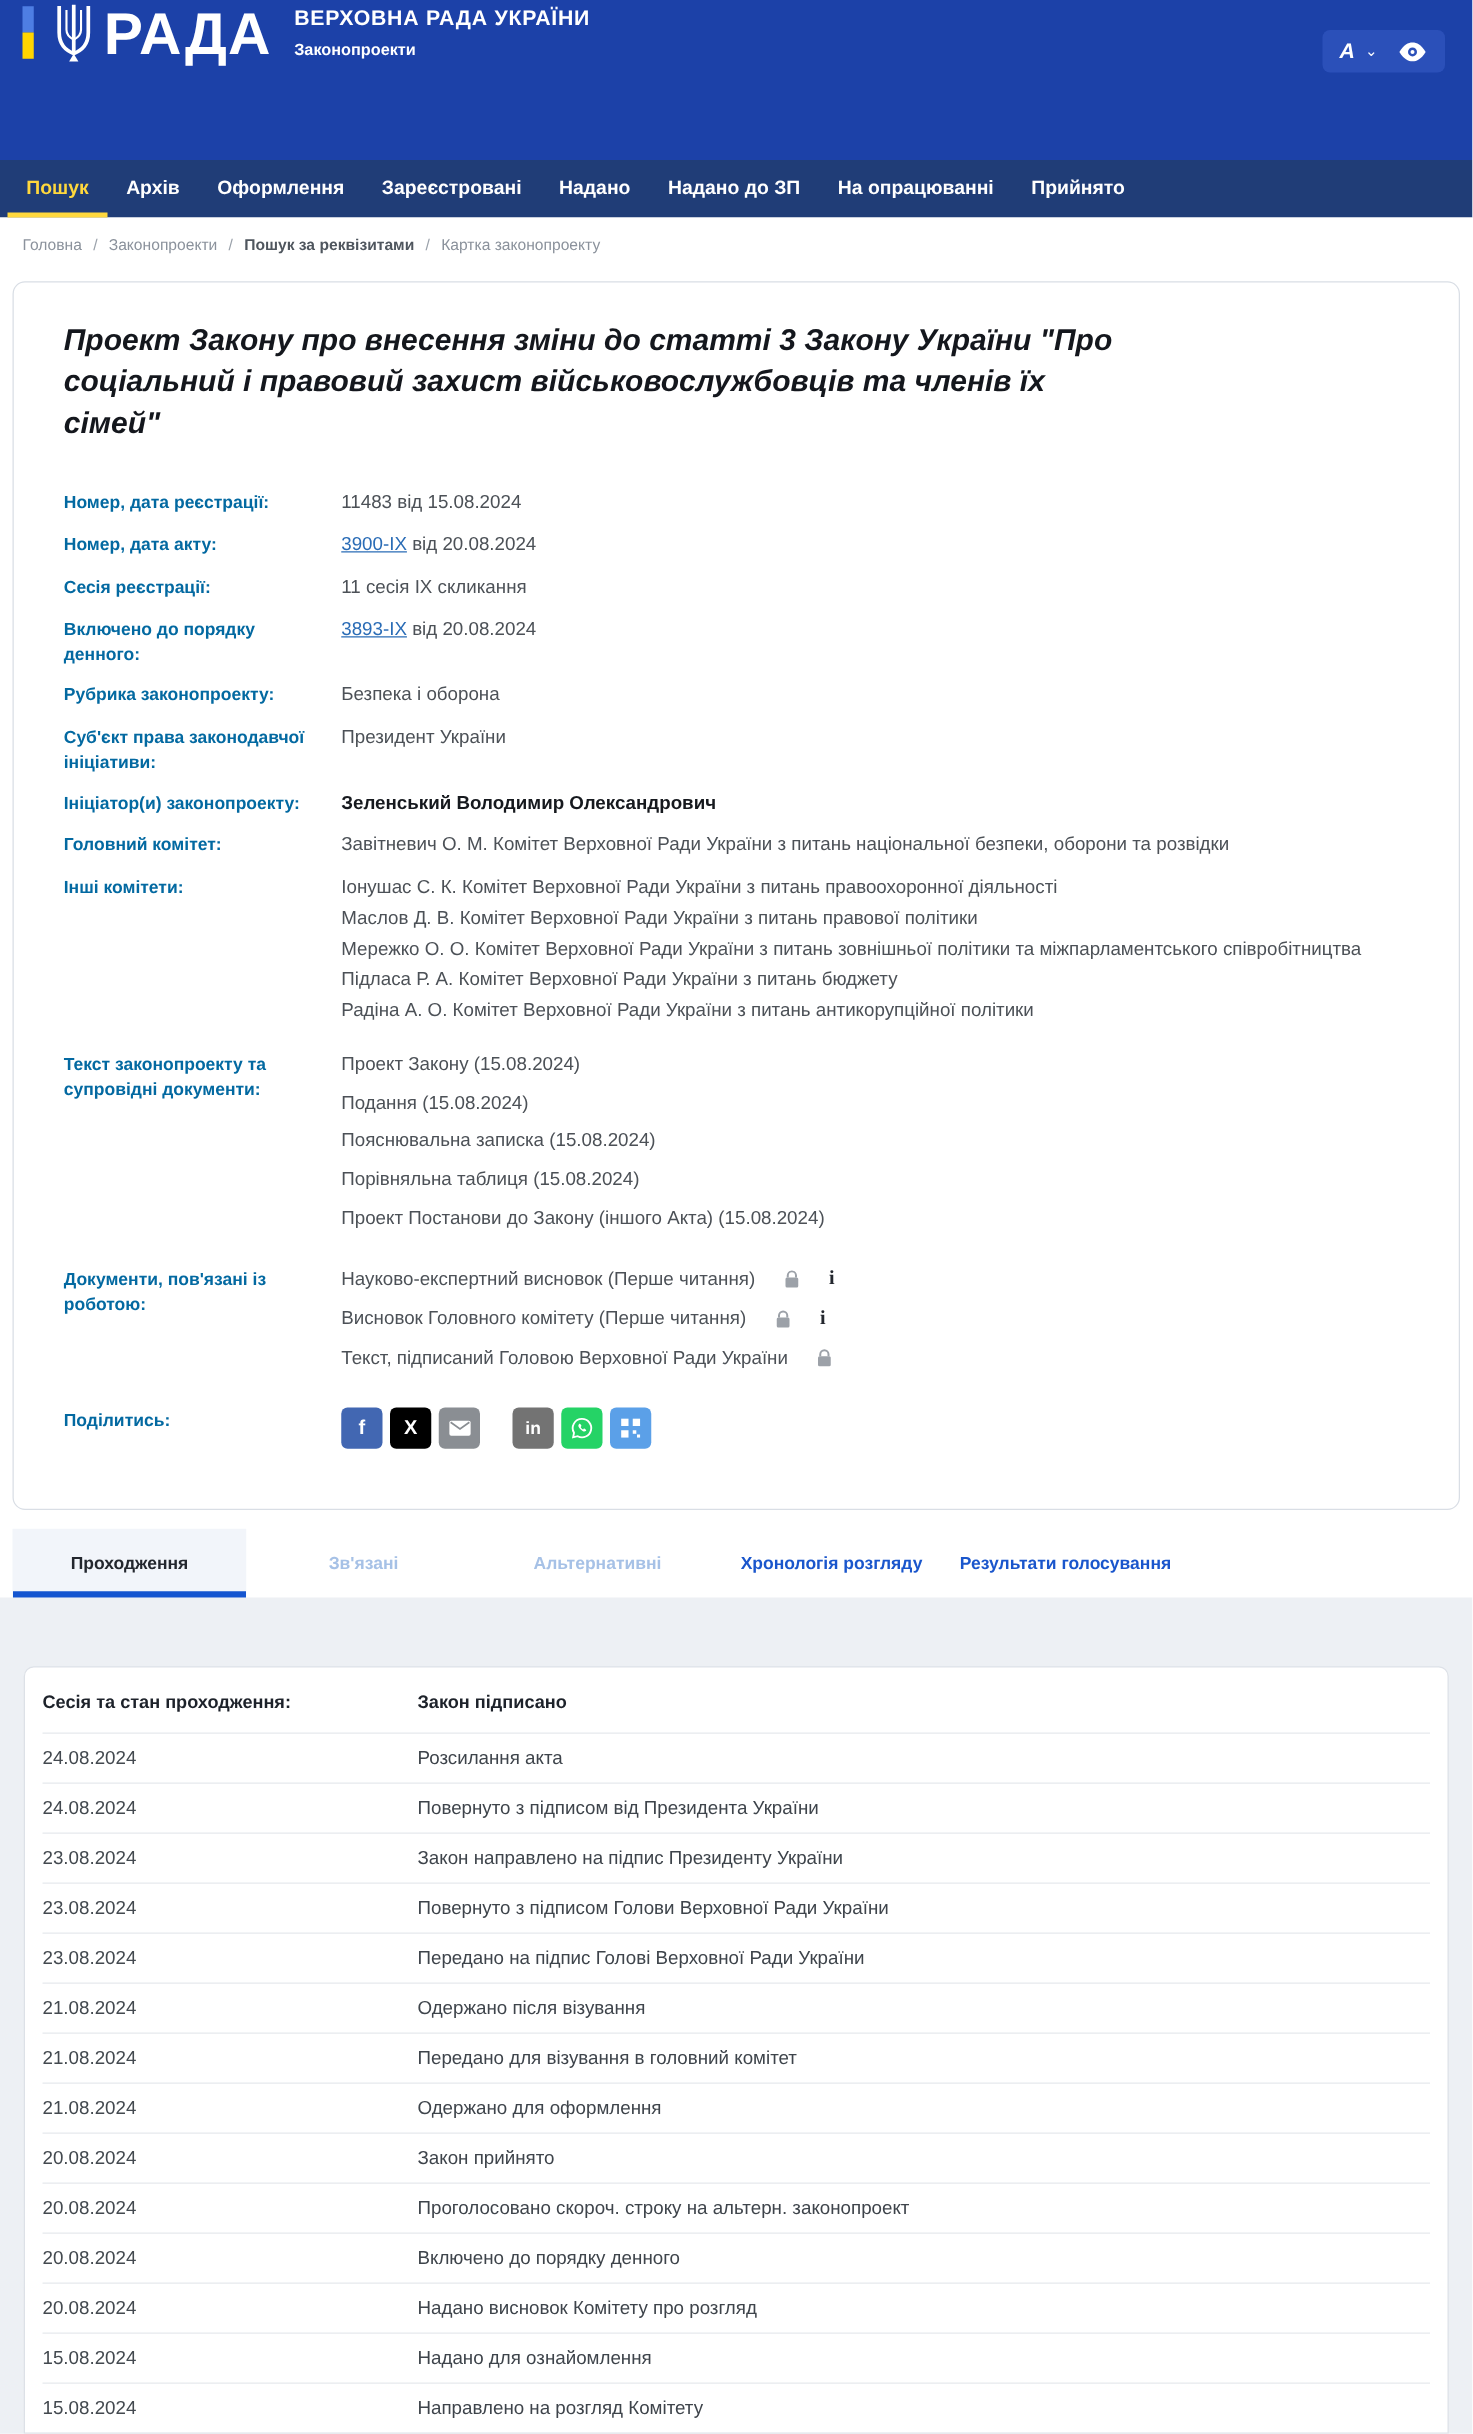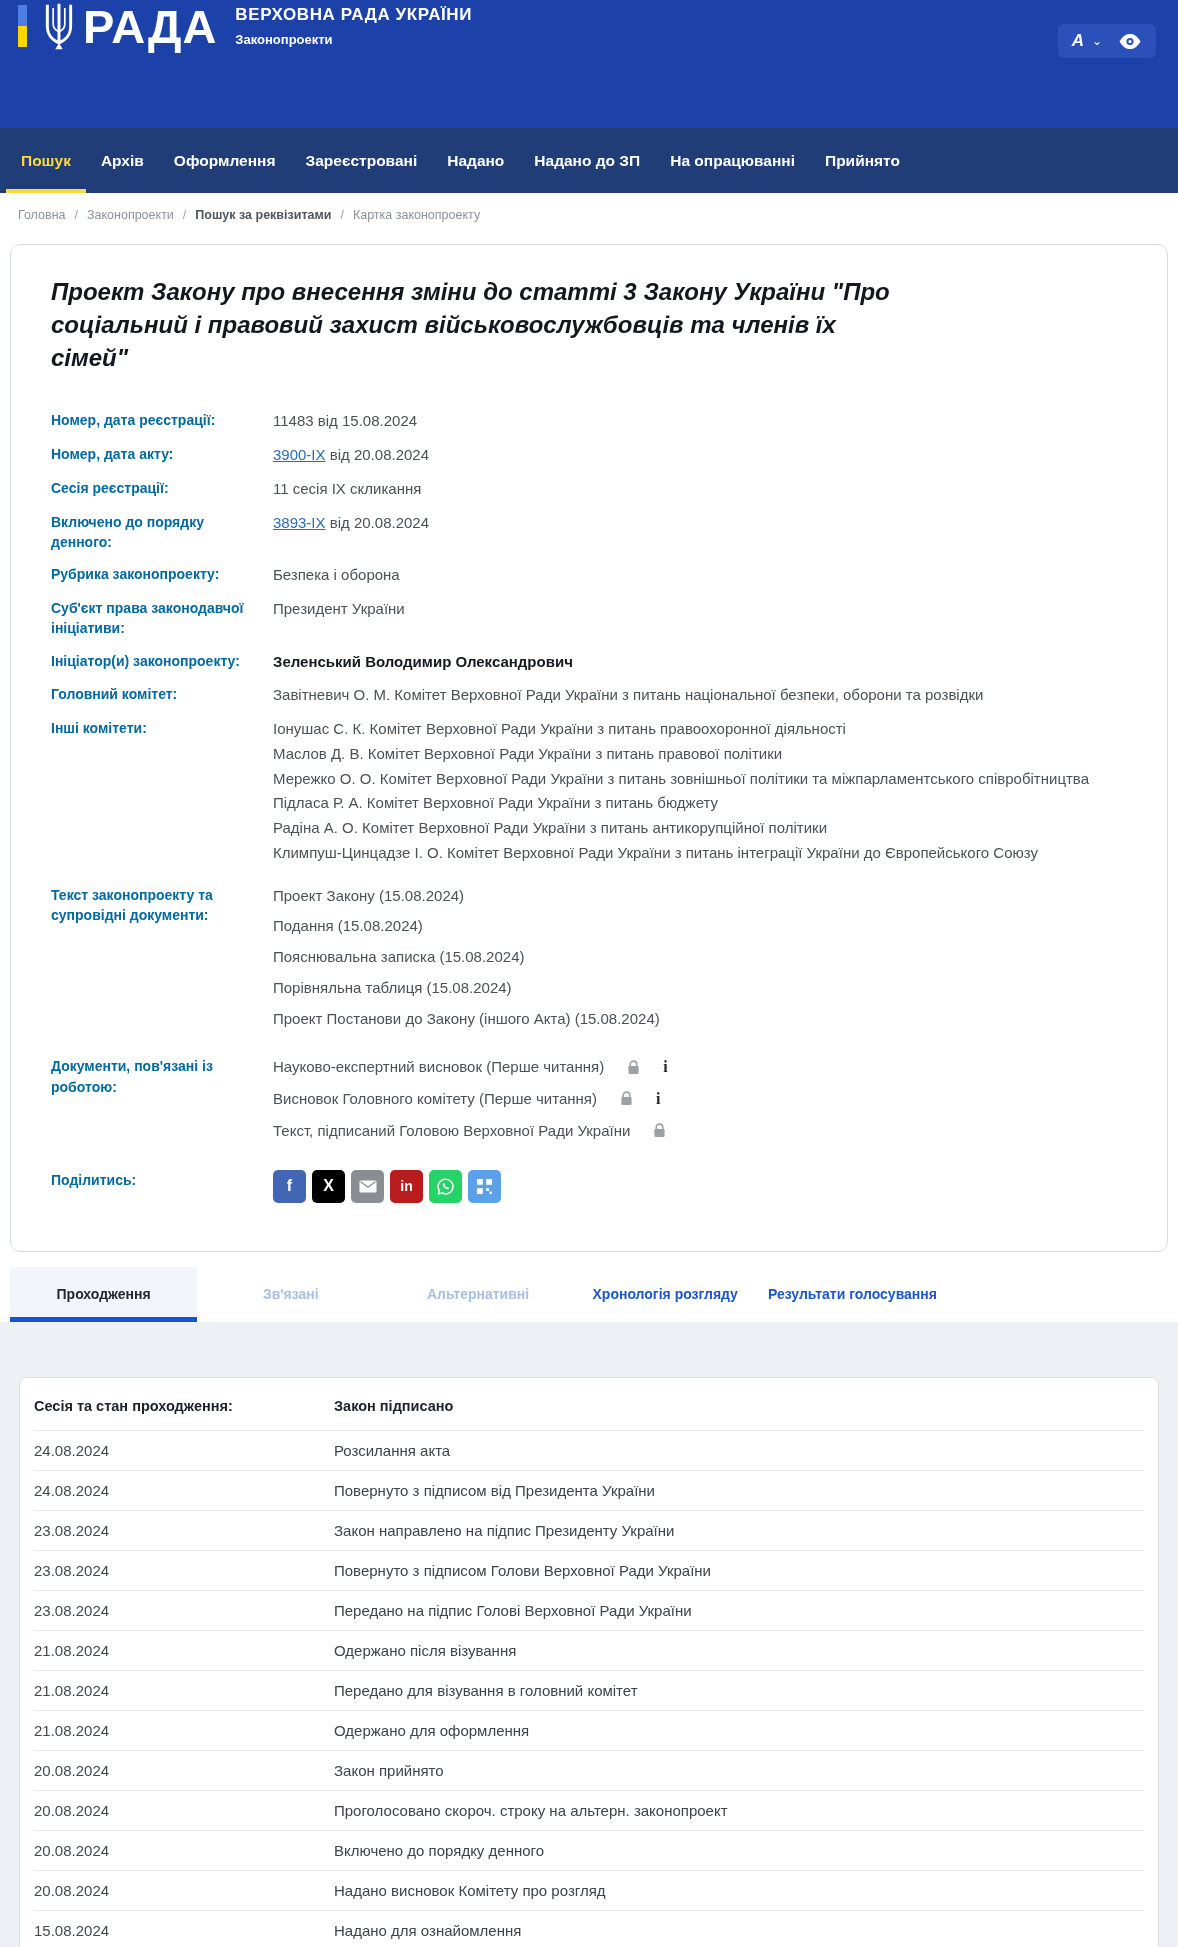--- a/index.html
+++ b/index.html
@@ -30,21 +30,21 @@
   .site-sub{ font-size:13px; color:#fff; font-weight:600; margin-top:7px; }
   .top-controls{
     display:flex; align-items:center; gap:16px;
     background:#2b50b9; border-radius:6px; padding:7px 14px;
     align-self:flex-start; margin-top:24px;
   }
   .font-ctl{ color:#fff; font-weight:bold; font-size:17px; font-style:italic; }
   .chev{ color:#fff; font-size:12px; margin-left:-8px; }
 
   
-  .nav{ height:65px; background:#203d77; display:flex; align-items:stretch; padding:0 6px; }
+  .nav{ height:46px; background:#203d77; display:flex; align-items:stretch; padding:0 6px; }
   .nav-item{
     display:flex; align-items:center; padding:0 15px; position:relative;
     color:#ffffff; font-weight:bold; font-size:15.5px; cursor:pointer;
   }
   .nav-item.active{ color:#ffd83d; }
   .nav-item.active::after{
     content:""; position:absolute; left:0; right:0; bottom:0; height:4px; background:#ffd83d;
   }
 
   
@@ -78,21 +78,21 @@
 
   
   .share-btns{ display:flex; gap:6px; }
   .sbtn{
     width:33px; height:33px; border-radius:5px; display:flex; align-items:center;
     justify-content:center; color:#fff; font-weight:bold; font-size:16px; cursor:pointer;
   }
   .sbtn-facebook{ background:#4267b2; }
   .sbtn-x{ background:#000000; }
   .sbtn-email{ background:#8a8e93; }
-  .sbtn-linkedin{ background:#b91c1c; font-size:14px; }
+  .sbtn-linkedin{ background:#737373; font-size:14px;margin-left:20px; }
   .sbtn-whatsapp{ background:#25d366; }
   .sbtn-more{ background:#5ba0e8; }
 
   
   .tabs{ display:flex; width:936px; height:55px; margin:15px 0 0 10px; }
   .tab{
     flex:1; display:flex; align-items:center; justify-content:center;
     font-size:14px; font-weight:bold; cursor:pointer;
   }
   .tab.active{ background:#f2f5fa; color:#23272e; box-shadow:inset 0 -5px 0 #1455d0; }
@@ -220,21 +220,20 @@
     </div>
 
     <div class="field">
       <div class="flabel">Інші комітети:</div>
       <div class="fvalue list">
         <div>Іонушас С. К. Комітет Верховної Ради України з питань правоохоронної діяльності</div>
         <div>Маслов Д. В. Комітет Верховної Ради України з питань правової політики</div>
         <div>Мережко О. О. Комітет Верховної Ради України з питань зовнішньої політики та міжпарламентського співробітництва</div>
         <div>Підласа Р. А. Комітет Верховної Ради України з питань бюджету</div>
         <div>Радіна А. О. Комітет Верховної Ради України з питань антикорупційної політики</div>
-        <div>Климпуш-Цинцадзе І. О. Комітет Верховної Ради України з питань інтеграції України до Європейського Союзу</div>
       </div>
     </div>
 
     <div class="field mt">
       <div class="flabel">Текст законопроекту та супровідні документи:</div>
       <div class="fvalue doc-list">
         <div>Проект Закону (15.08.2024)</div>
         <div>Подання (15.08.2024)</div>
         <div>Пояснювальна записка (15.08.2024)</div>
         <div>Порівняльна таблиця (15.08.2024)</div>

